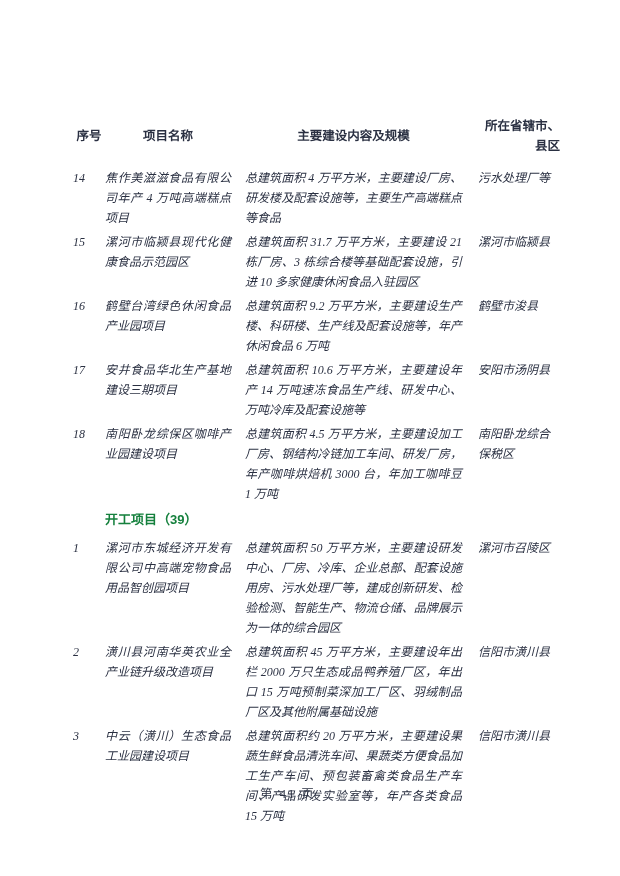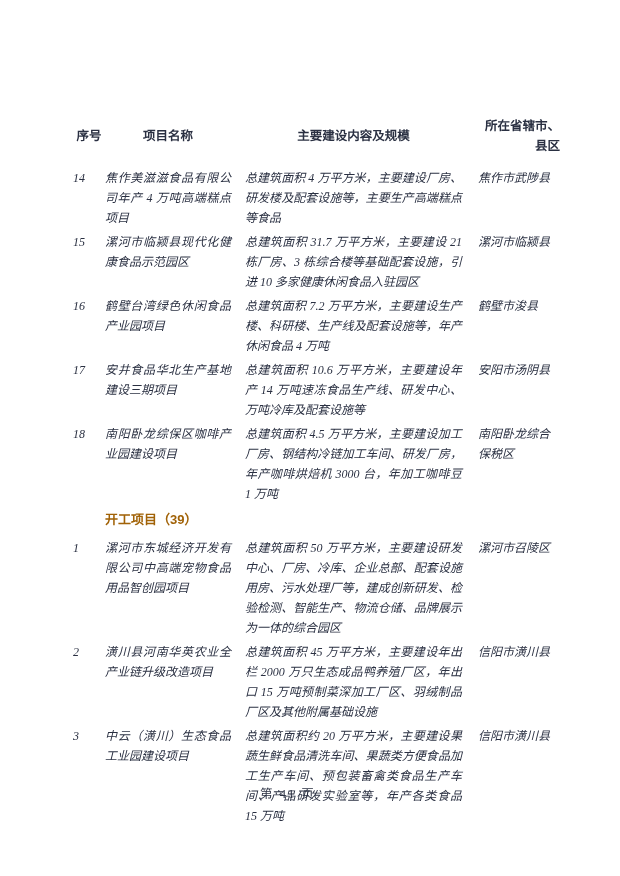--- a/index.html
+++ b/index.html
@@ -52,21 +52,21 @@
   .cell-name    { padding-right: 14px; text-align: justify; }
   .cell-content { padding-right: 16px; text-align: justify; }
   .cell-loc     { text-align: left; }
   
   .section-title {
     font-family: "Liberation Sans", "DejaVu Sans", sans-serif;
     font-weight: bold;
     font-size: 13px;
     line-height: 20px;
     margin: 6px 0 8px 32px;
-    color: #a16207;
+    color: #15803d;
   }
   
   .footer {
     position: absolute;
     top: 786px;
     left: 0;
     width: 576px;
     text-align: center;
     font-size: 12.5px;
     line-height: 16px;
@@ -84,34 +84,34 @@
       <div class="hc">序号</div>
       <div class="hc hc-name">项目名称</div>
       <div class="hc hc-content">主要建设内容及规模</div>
       <div class="hc hc-loc">所在省辖市、县区</div>
     </div>
 
     <div class="grid-row row">
       <div class="cell cell-seq">14</div>
       <div class="cell cell-name">焦作美滋滋食品有限公司年产 4 万吨高端糕点项目</div>
       <div class="cell cell-content">总建筑面积 4 万平方米，主要建设厂房、研发楼及配套设施等，主要生产高端糕点等食品</div>
-      <div class="cell cell-loc">焦作市武陟县</div>
+      <div class="cell cell-loc">污水处理厂等</div>
     </div>
 
     <div class="grid-row row">
       <div class="cell cell-seq">15</div>
       <div class="cell cell-name">漯河市临颍县现代化健康食品示范园区</div>
       <div class="cell cell-content">总建筑面积 31.7 万平方米，主要建设 21 栋厂房、3 栋综合楼等基础配套设施，引进 10 多家健康休闲食品入驻园区</div>
       <div class="cell cell-loc">漯河市临颍县</div>
     </div>
 
     <div class="grid-row row">
       <div class="cell cell-seq">16</div>
       <div class="cell cell-name">鹤壁台湾绿色休闲食品产业园项目</div>
-      <div class="cell cell-content">总建筑面积 7.2 万平方米，主要建设生产楼、科研楼、生产线及配套设施等，年产休闲食品 4 万吨</div>
+      <div class="cell cell-content">总建筑面积 9.2 万平方米，主要建设生产楼、科研楼、生产线及配套设施等，年产休闲食品 6 万吨</div>
       <div class="cell cell-loc">鹤壁市浚县</div>
     </div>
 
     <div class="grid-row row">
       <div class="cell cell-seq">17</div>
       <div class="cell cell-name">安井食品华北生产基地建设三期项目</div>
       <div class="cell cell-content">总建筑面积 10.6 万平方米，主要建设年产 14 万吨速冻食品生产线、研发中心、万吨冷库及配套设施等</div>
       <div class="cell cell-loc">安阳市汤阴县</div>
     </div>
 

